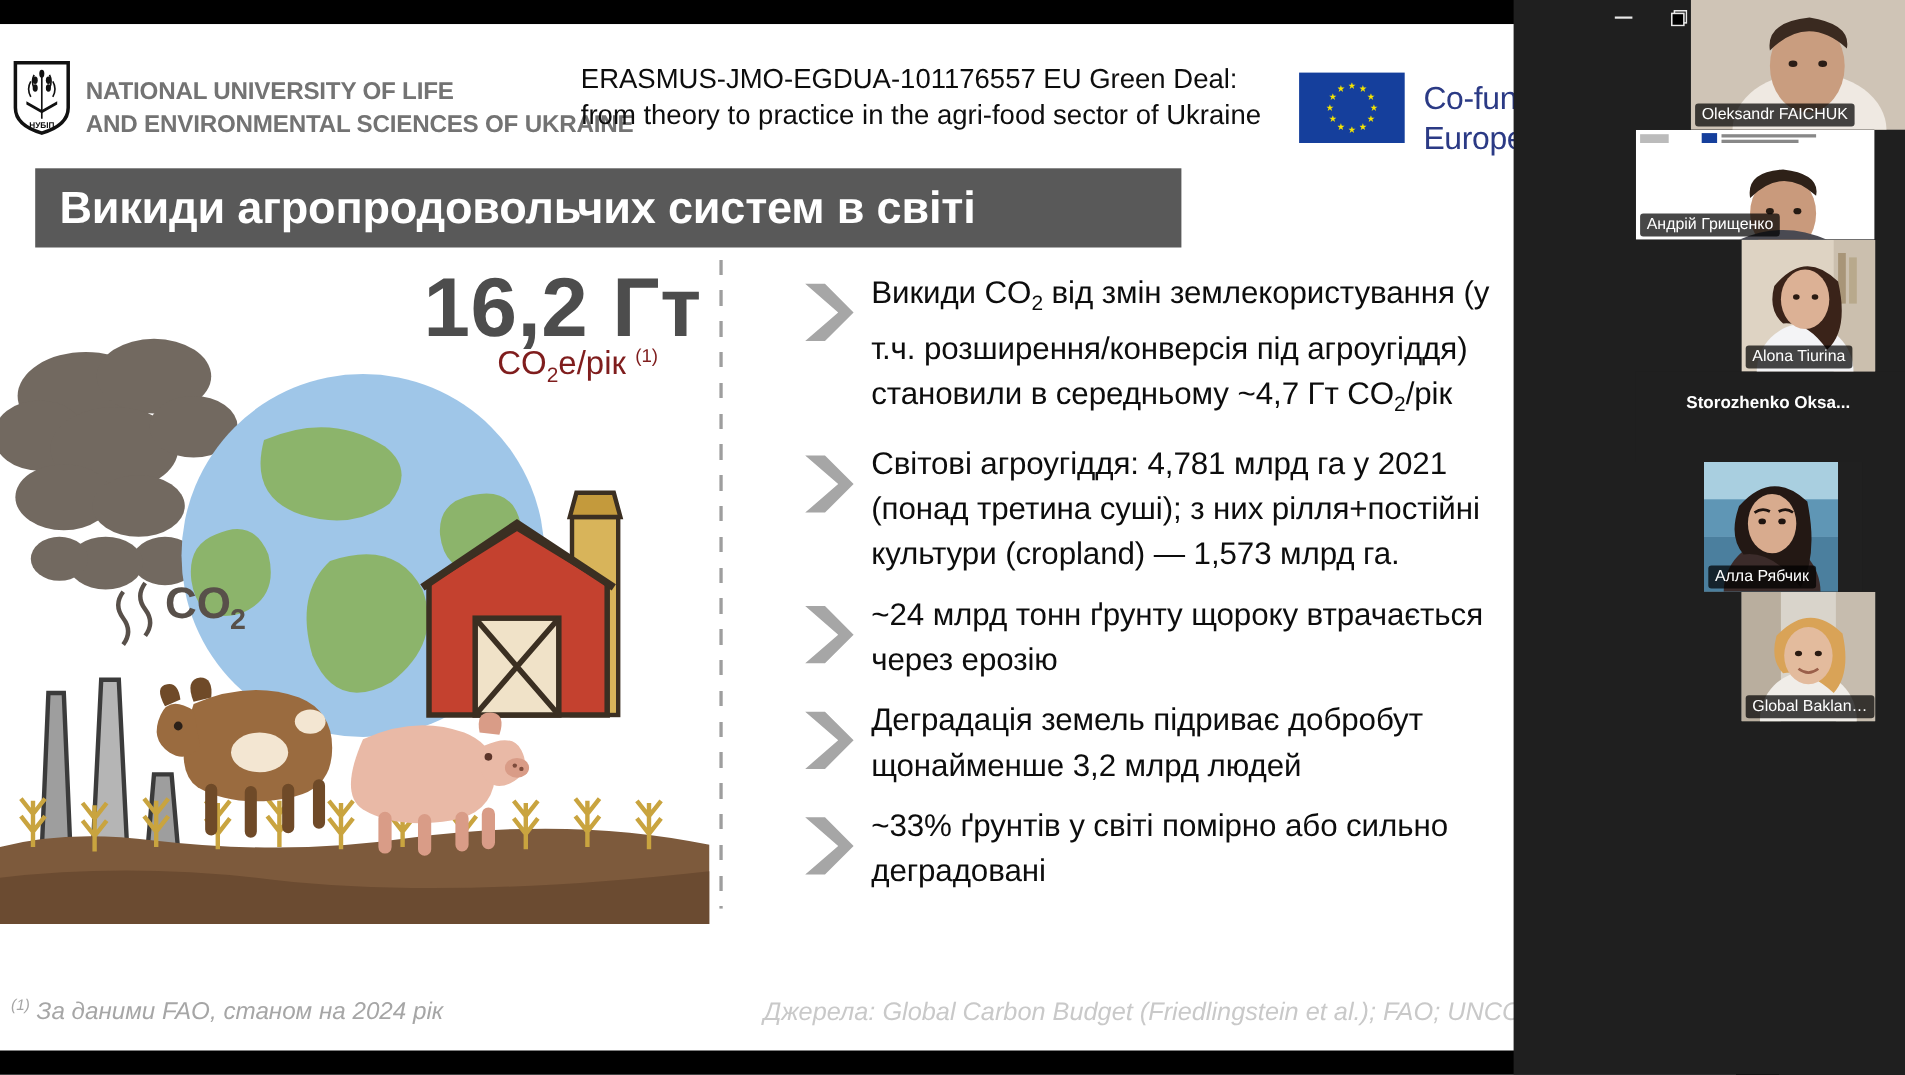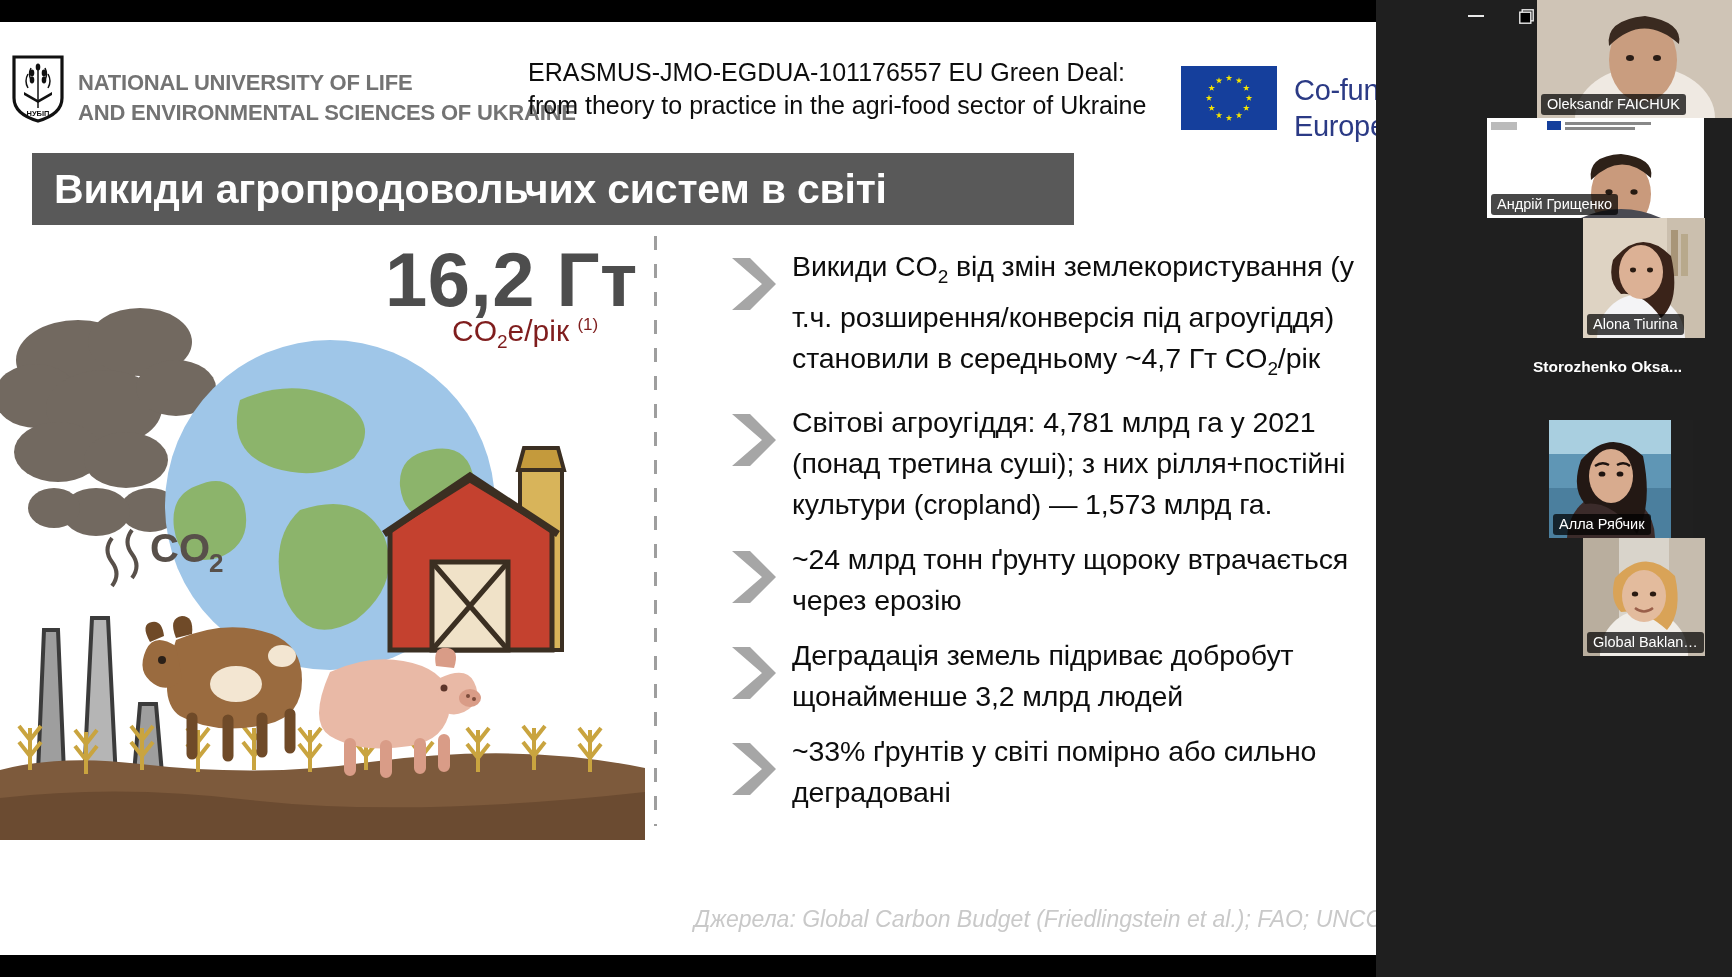--- a/index.html
+++ b/index.html
@@ -310,20 +310,21 @@
         </div>
         <div class="bullet">
           <svg class="chev" viewBox="0 0 50 56">
             <path d="M4 2 L34 28 L4 54 L22 54 L48 28 L22 2 Z" fill="#a6a6a6"></path>
           </svg>
           <div class="btext">~33% ґрунтів у світі помірно або сильно
 деградовані</div>
         </div>
       </div>
 
+    <div class="footnote-left"><sup>(1)</sup> <span>За даними FAO, станом на 2024 рік</span></div>
     <div class="footnote-right">Джерела: Global Carbon Budget (Friedlingstein et al.); FAO; UNCCD/IPBES</div>
 
     <div class="slide-black-bottom"></div>
   </div>
 
   <div class="vpanel">
   </div>
 
   <div class="vtile" style="left:1516px;top:0px;width:216px;height:118px;">
     <svg viewBox="0 0 216 118" width="216" height="118">

